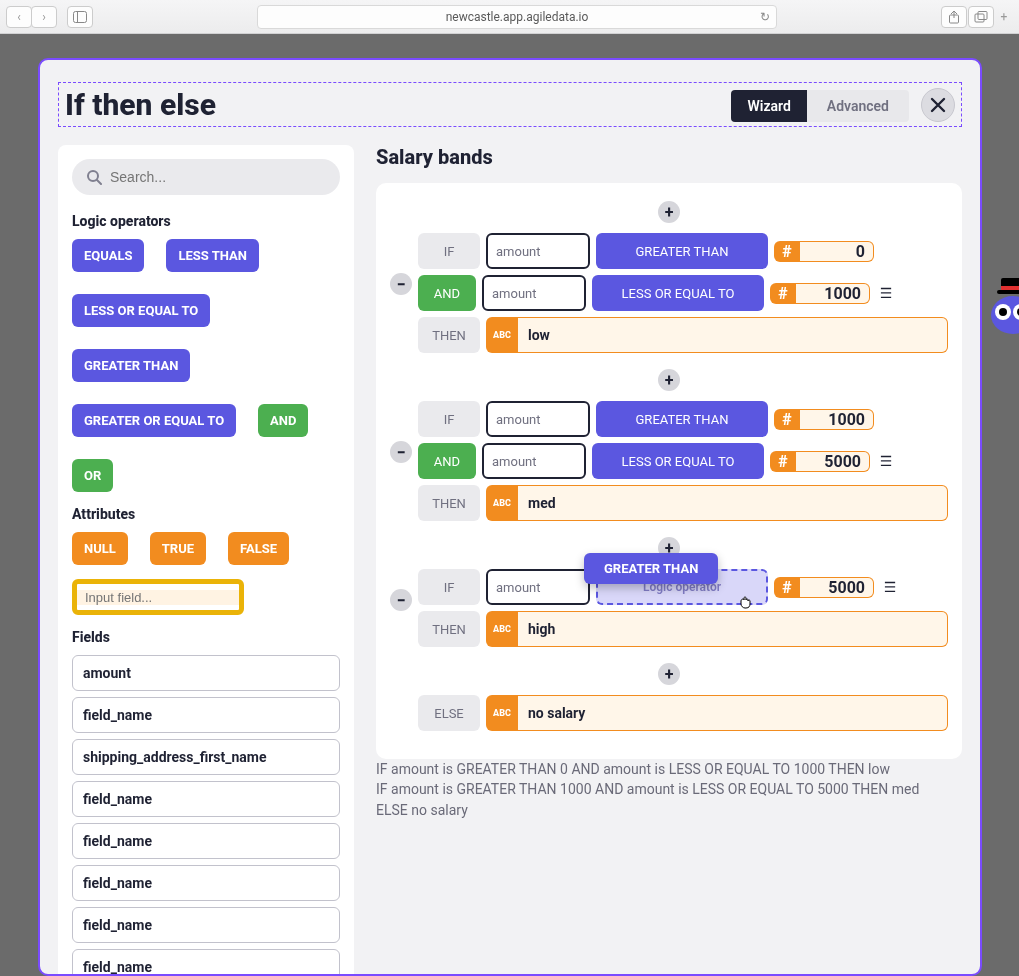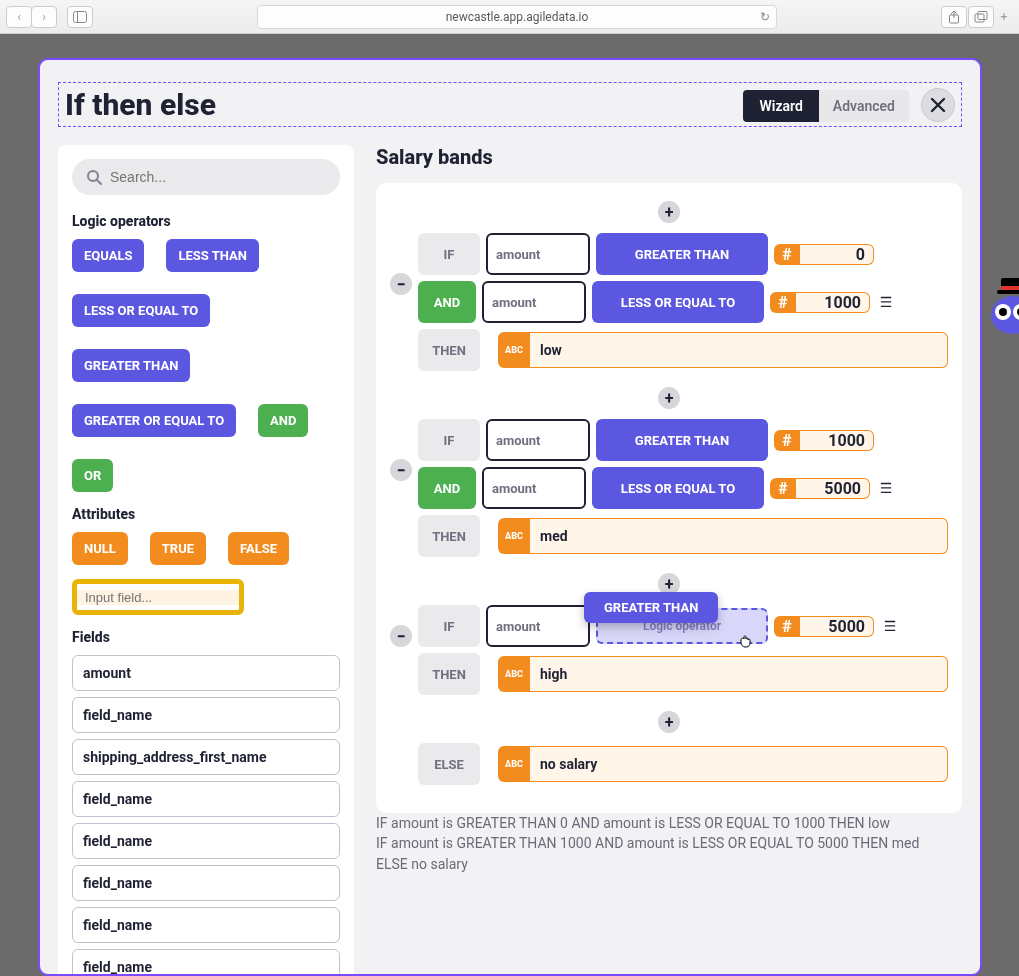--- a/index.html
+++ b/index.html
@@ -56,21 +56,21 @@
     padding: 4px 6px;
     display:flex; align-items:center; justify-content:space-between;
     margin-bottom: 18px;
   }
   .modal-title {
     font-size: 30px; font-weight: 800; color:#1f2233;
   }
   .head-right{display:flex;align-items:flex-end;gap:12px;}
   .tab-switch{display:flex; border-radius:4px; overflow:hidden; font-size:14px; font-weight:600;}
   .tab-wizard{background:#1f2233;color:#fff;padding:8px 16px;}
-  .tab-adv{background:#e8e8eb;color:#707080;padding:8px 14px;}
+  .tab-adv{background:#e8e8eb;color:#707080;padding:8px 20px;}
   .close-x{
     width:34px;height:34px;border-radius:50%;background:#dcdce1;
     display:flex;align-items:center;justify-content:center; color:#1f2233;
     border:1px solid #c8c8cf;
   }
   .close-x svg{width:16px;height:16px;}
 
   .cols{display:flex; gap:22px;}
 
   
@@ -119,40 +119,40 @@
   }
   .block{display:flex;align-items:flex-start;gap:6px;}
   .minus{
     width:22px;height:22px;border-radius:50%;background:#d6d6db;color:#1f2233;
     display:flex;align-items:center;justify-content:center;font-weight:900;
     margin-top:40px;
   }
   .rows{flex:1;}
   .row{display:flex;align-items:center;gap:6px;margin-bottom:6px;}
   .cell{
-    height:42px;border-radius:6px;display:flex;align-items:center;justify-content:center;
-    font-weight:700;font-size:13px;
+    height:36px;border-radius:6px;display:flex;align-items:center;justify-content:center;
+    font-weight:400;font-size:13px;
   }
   .kw-grey{background:#eaeaed;color:#707080;width:62px;}
   .kw-green{background:#4caf50;color:#fff;width:58px;}
   .fld-cell{
     width:104px;border:2px solid #1f2233;border-radius:6px;
     background:#fff;justify-content:flex-start;padding:0 8px;color:#707080;
   }
   .op-cell{background:#5b57e0;color:#fff;width:172px;}
   .hash-cell{display:flex;width:100px;}
   .hash-cell .h{width:26px;background:#f28c1f;color:#fff;display:flex;align-items:center;justify-content:center;font-weight:800;border-radius:6px 0 0 6px;}
   .hash-cell .v{
     flex:1;background:#fff6e9;border:1px solid #f28c1f;border-left:none;color:#1f2233;
     display:flex;align-items:center;justify-content:flex-end;padding-right:8px;border-radius:0 6px 6px 0;
     font-weight:700;
   }
   .drag-h{color:#1f2233;width:18px;text-align:center;font-size:14px;letter-spacing:-2px;}
   .abc-row{display:flex;flex:1;height:36px;}
-  .abc-cap{width:32px;background:#f28c1f;color:#fff;font-size:9px;font-weight:800;display:flex;align-items:center;justify-content:center;border-radius:6px 0 0 6px;margin-left:12px;}
+  .abc-cap{width:32px;background:#f28c1f;color:#fff;font-size:9px;font-weight:800;display:flex;align-items:center;justify-content:center;border-radius:6px 0 0 6px;}
   .abc-val{flex:1;border:1px solid #f28c1f;border-left:none;background:#fff6e9;border-radius:0 6px 6px 0;display:flex;align-items:center;padding:0 10px;font-weight:700;color:#1f2233;font-size:14px;}
   .op-drop{
     width:172px;height:36px;border:2px dashed #5b57e0;border-radius:6px;
     background:#d9d7f9;color:#807cc5;font-size:12px;font-weight:600;
     display:flex;align-items:center;justify-content:center;position:relative;
   }
   .op-drag-floating{
     position:absolute;top:-18px;left:-14px;
     background:#5b57e0;color:#fff;padding:8px 20px;border-radius:6px;font-size:13px;font-weight:700;
     box-shadow:0 4px 10px rgba(0,0,0,.25);

